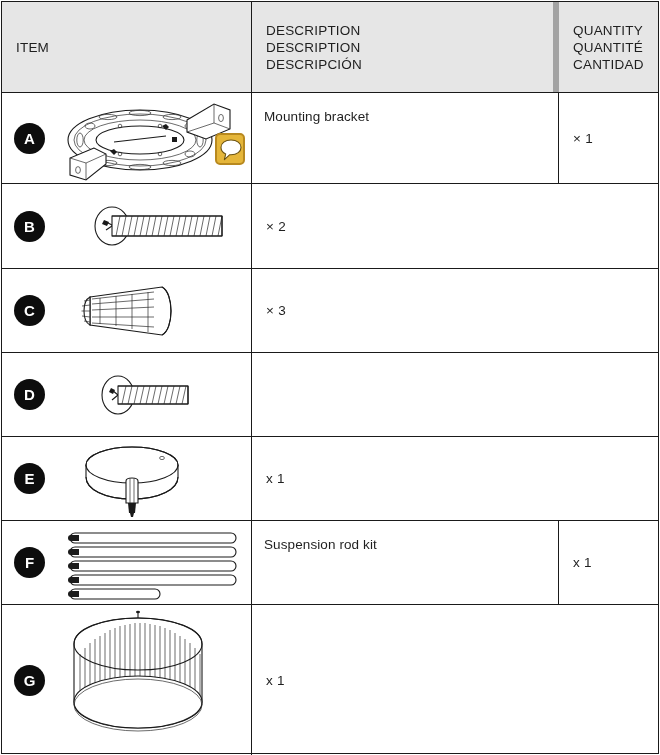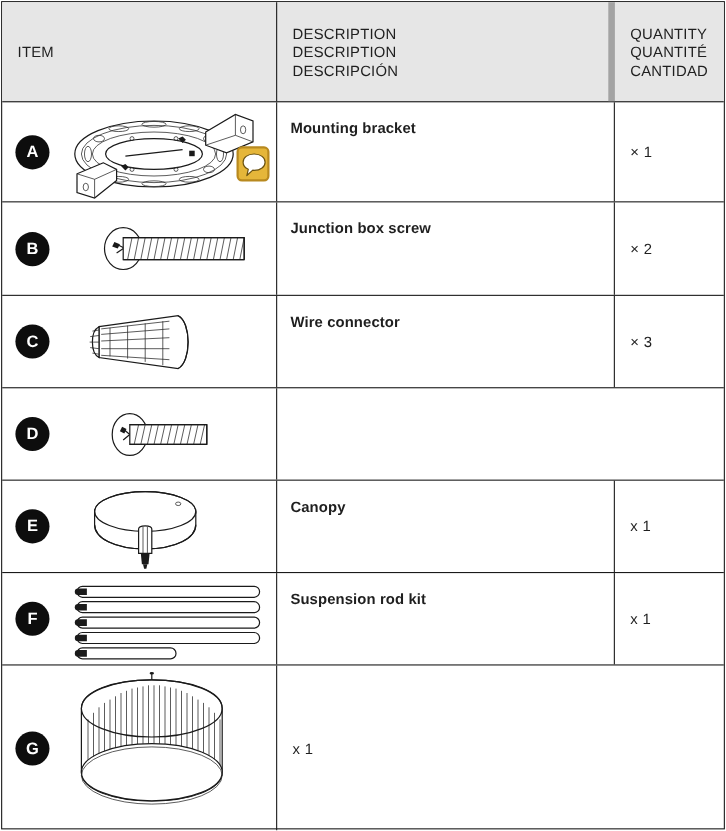--- a/index.html
+++ b/index.html
@@ -68,21 +68,20 @@
     box-sizing: border-box;
     position: relative;
     display: flex;
     align-items: center;
   }
   .cell-desc {
     width: 307px;
     border-right: 1px solid #1a1a1a;
     box-sizing: border-box;
     padding: 16px 0 0 12px;
-    font-weight: bold;
   }
   .cell-qty {
     width: 99px;
     box-sizing: border-box;
     display: flex;
     align-items: center;
     padding-left: 14px;
   }
 
   .desc-text {
@@ -253,23 +252,20 @@
               <path d="M112 18 L108 38"></path>
               <path d="M118 18 L114 38"></path>
             <path d="M124 18 L120 38"></path>
               <path d="M130 18 L126 38"></path>
               <path d="M136 18 L132 38"></path>
           </g>
           <path class="ink" d="M26 18 L136 18 M26 38 L136 38 M136 18 L136 38"></path>
         </svg>
       </div>
     </div>
-    <div class="cell-desc">
-      <div class="desc-text">Junction box screw</div>
-    </div>
     <div class="cell-qty">
       <div class="qty-text">× 2</div>
     </div>
   </div>
 
   <div class="trow" style="height:84px">
     <div class="cell-item">
       <div class="badge">C</div>
       <div class="art">
         <svg width="140" height="68" viewBox="0 0 140 68" style="margin-left:16px" aria-hidden="true">
@@ -295,23 +291,20 @@
             <path d="M22 46 L84 50"></path>
           </g>
           <g class="ink-thin">
             <path d="M30 21 L30 47"></path>
             <path d="M46 19 L46 49"></path>
             <path d="M62 17 L62 52"></path>
             <path d="M78 15 L78 55"></path>
           </g>
         </svg>
       </div>
-    </div>
-    <div class="cell-desc">
-      <div class="desc-text">Wire connector</div>
     </div>
     <div class="cell-qty">
       <div class="qty-text">× 3</div>
     </div>
   </div>
 
   <div class="trow" style="height:84px">
     <div class="cell-item">
       <div class="badge">D</div>
       <div class="art">
@@ -360,23 +353,20 @@
 
           <ellipse class="ink-thin" cx="88" cy="19" rx="2.4" ry="1.6"></ellipse>
 
           <path class="ink-fill" d="M52 42 C52 38 64 38 64 42 L64 64 L52 64 Z"></path>
           <path class="ink-thin" d="M56 40 L56 64 M60 40 L60 64"></path>
 
           <path class="ink-dark" d="M54 64 L62 64 L61 74 L55 74 Z"></path>
           <path class="ink-dark" d="M56 74 L60 74 L59 78 L57 78 Z"></path>
         </svg>
       </div>
-    </div>
-    <div class="cell-desc">
-      <div class="desc-text">Canopy</div>
     </div>
     <div class="cell-qty">
       <div class="qty-text">x 1</div>
     </div>
   </div>
 
   <div class="trow" style="height:84px">
     <div class="cell-item">
       <div class="badge">F</div>
       <div class="art">

